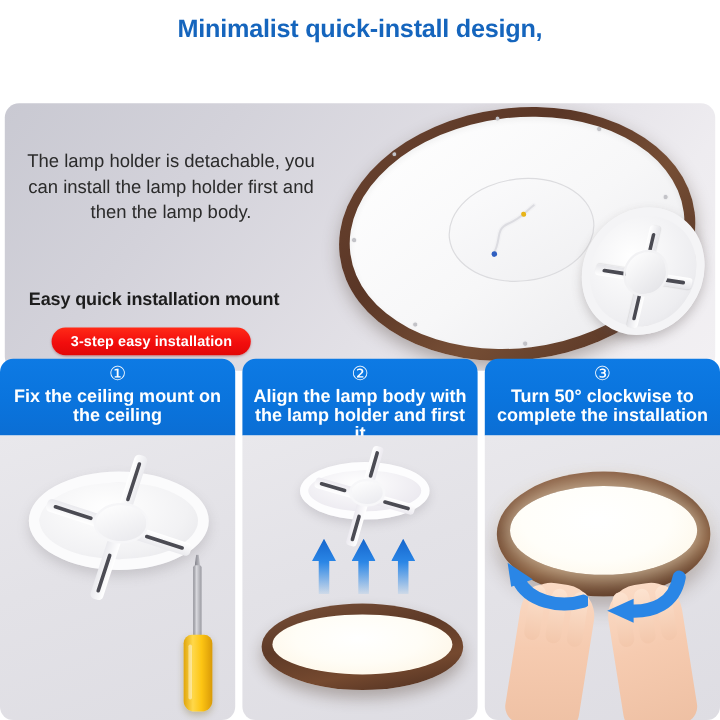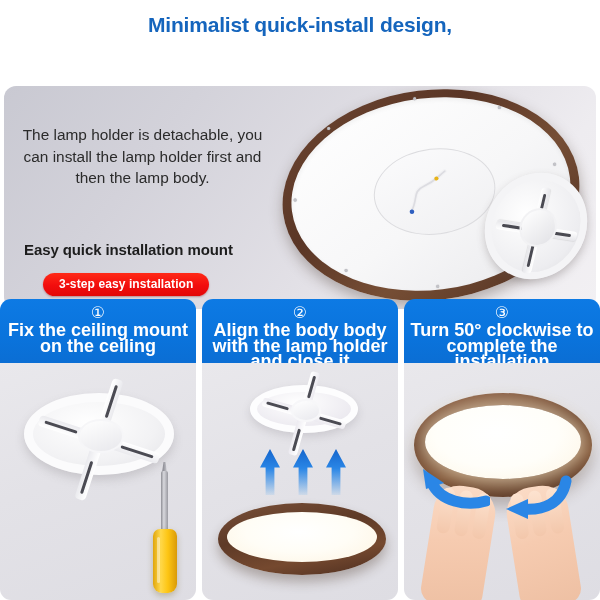--- a/index.html
+++ b/index.html
@@ -105,21 +105,21 @@
   .step-head{
     position:relative;width:100%;height:64px;
     border-radius:11px 11px 0 0;
     background:linear-gradient(180deg,#0d7ae4 0%,#0a74dd 55%,#0b6ed4 100%);
     color:#fff;text-align:center;
   }
   .step-num{
     display:block;padding-top:5px;font-size:16px;line-height:18px;font-weight:normal;
   }
   .step-label{
-    display:block;padding:1px 6px 0 6px;font-size:18px;line-height:15.5px;font-weight:bold;
+    display:block;padding:1px 6px 0 6px;font-size:15px;line-height:15.5px;font-weight:bold;
   }
   .step-photo{
     position:relative;width:100%;height:237px;overflow:hidden;
     border-radius:0 0 11px 11px;
     background:linear-gradient(160deg,#e9e8ec 0%,#e3e2e7 45%,#dedde3 100%);
   }
 
   
   .s1-mount{
     position:absolute;left:24px;top:30px;width:150px;height:82px;
@@ -312,21 +312,21 @@
           <div class="handle">
               <b></b>
             </div>
         </div>
       </div>
     </div>
 
     <div class="col c2">
       <div class="step-head">
         <span class="step-num">②</span>
-        <span class="step-label">Align the body body with the lamp holder and close it</span>
+        <span class="step-label">Align the lamp body with the lamp holder and first it</span>
       </div>
       <div class="step-photo">
         <div class="s2-mount">
           <div class="ring"></div>
           <div class="sp" style="transform:rotate(16deg)">
               <i></i>
             </div>
           <div class="sp" style="transform:rotate(106deg)">
               <i></i>
             </div>

